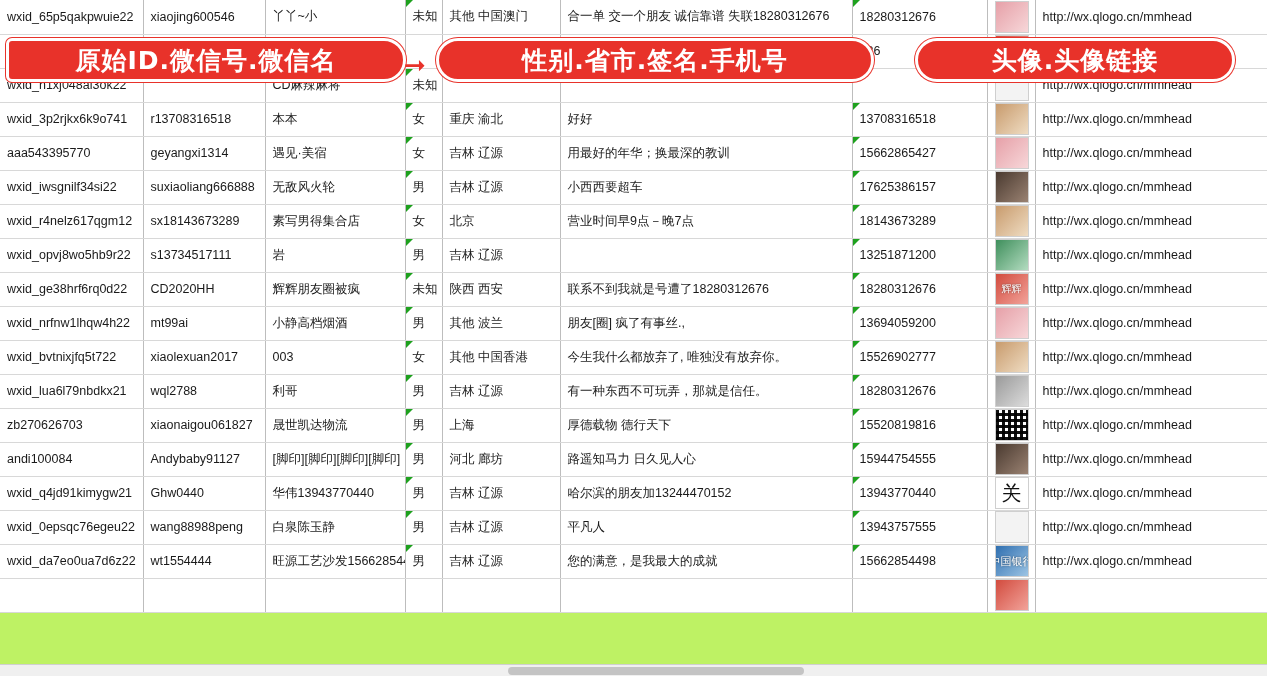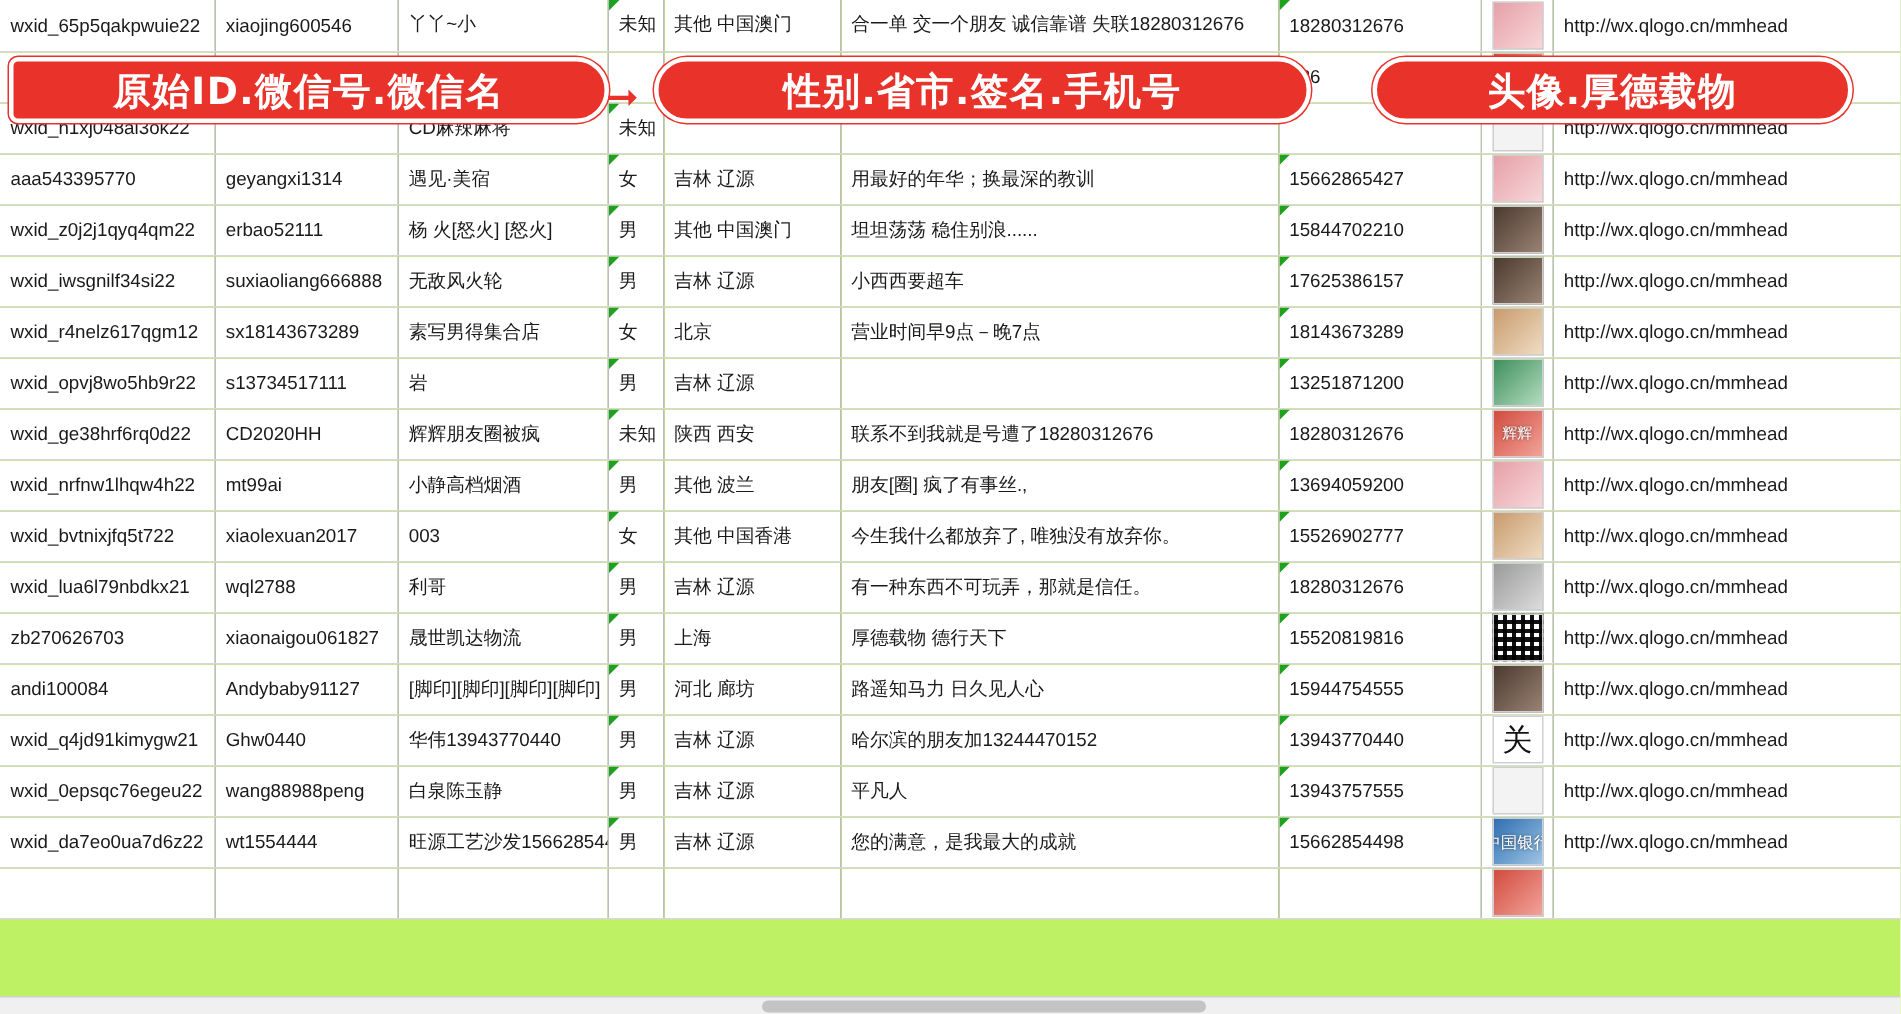--- a/index.html
+++ b/index.html
@@ -232,44 +232,44 @@
           <td class=""></td>
           <td class="phone tri"></td>
           <td class="avatar">
             <div class="thumb white">
               <span class="lbl"></span>
             </div>
           </td>
           <td class="url">http://wx.qlogo.cn/mmhead</td>
         </tr>
         <tr class="row">
+          <td class="">wxid_3p2rjkx6k9o741</td>
+          <td class="">r13708316518</td>
+          <td class="">本本</td>
+          <td class="gender tri">女</td>
+          <td class="">重庆 渝北</td>
+          <td class="">好好</td>
+          <td class="phone tri">13708316518</td>
+          <td class="avatar">
+            <div class="thumb tan">
+              <span class="lbl"></span>
+            </div>
+          </td>
+          <td class="url">http://wx.qlogo.cn/mmhead</td>
+        </tr>
+        <tr class="row">
           <td class="">aaa543395770</td>
           <td class="">geyangxi1314</td>
           <td class="">遇见·美宿</td>
           <td class="gender tri">女</td>
           <td class="">吉林 辽源</td>
           <td class="">用最好的年华；换最深的教训</td>
           <td class="phone tri">15662865427</td>
           <td class="avatar">
             <div class="thumb pink">
-              <span class="lbl"></span>
-            </div>
-          </td>
-          <td class="url">http://wx.qlogo.cn/mmhead</td>
-        </tr>
-        <tr class="row">
-          <td class="">wxid_z0j2j1qyq4qm22</td>
-          <td class="">erbao52111</td>
-          <td class="">杨 火[怒火] [怒火]</td>
-          <td class="gender tri">男</td>
-          <td class="">其他 中国澳门</td>
-          <td class="">坦坦荡荡 稳住别浪......</td>
-          <td class="phone tri">15844702210</td>
-          <td class="avatar">
-            <div class="thumb dark">
               <span class="lbl"></span>
             </div>
           </td>
           <td class="url">http://wx.qlogo.cn/mmhead</td>
         </tr>
         <tr class="row">
           <td class="">wxid_iwsgnilf34si22</td>
           <td class="">suxiaoliang666888</td>
           <td class="">无敌风火轮</td>
           <td class="gender tri">男</td>
@@ -462,19 +462,19 @@
             </div>
           </td>
           <td class="url"></td>
         </tr>
       </tbody>
   </table>
 
   <div class="callout" id="callout-1">原始ID.微信号.微信名</div>
   <div class="arrow" id="arrow-1">➞</div>
   <div class="callout" id="callout-2">性别.省市.签名.手机号</div>
-  <div class="callout" id="callout-3">头像.厚德载物</div>
+  <div class="callout" id="callout-3">头像.头像链接</div>
 
   <div id="hscroll">
     <div class="thumbbar"></div>
   </div>
 
 </div>
 
 </body></html>

